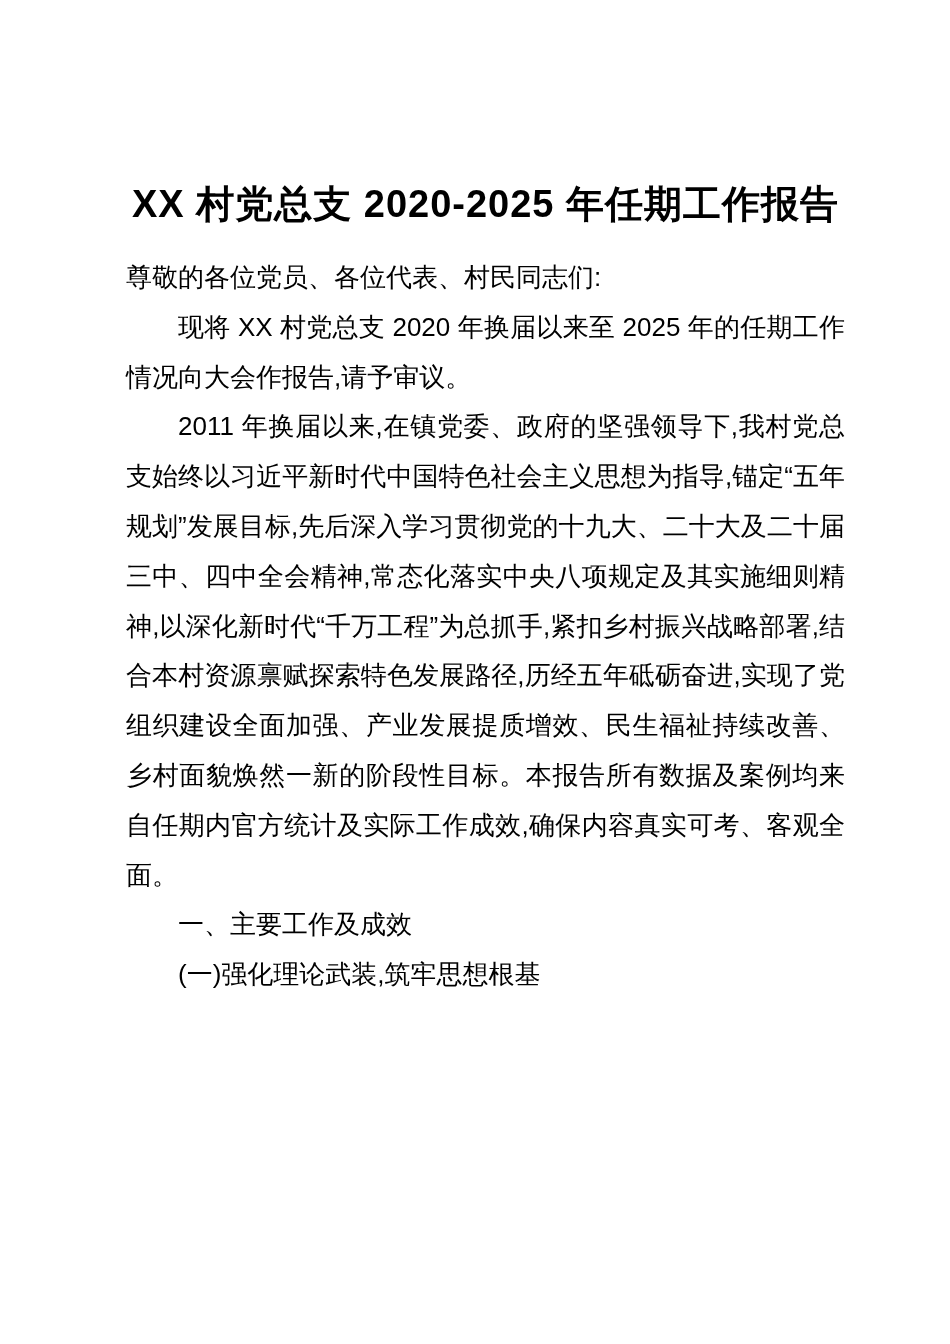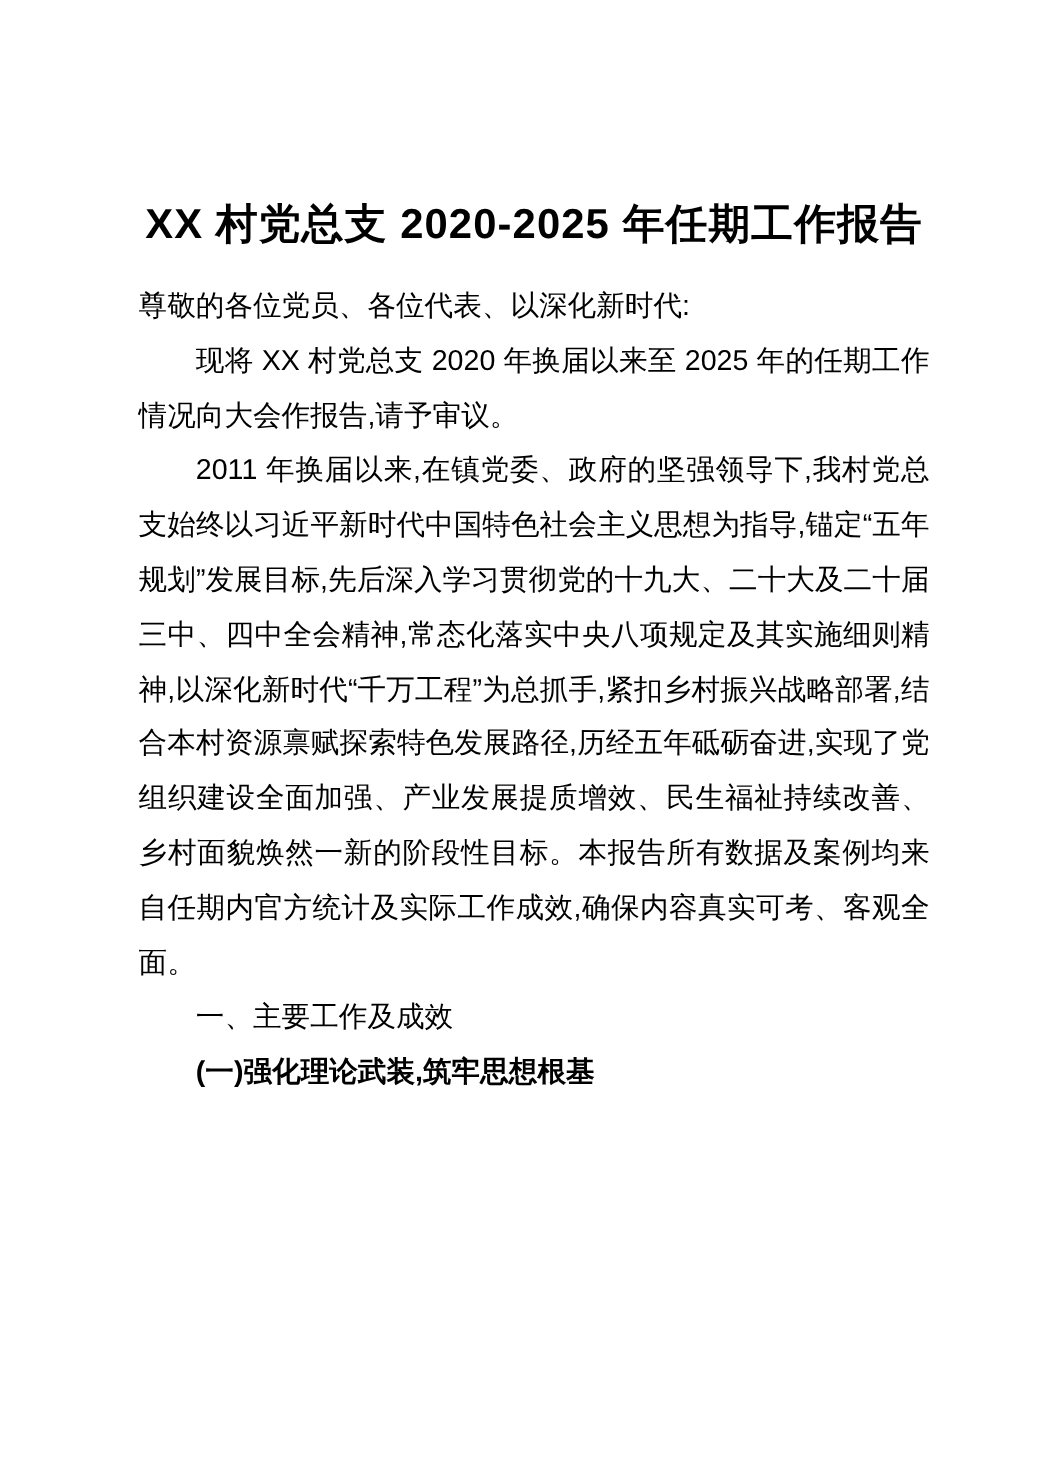--- a/index.html
+++ b/index.html
@@ -32,29 +32,29 @@
   .heading-1,
   .heading-2 {
     font-size: 26px;
     line-height: 49.8px;
     text-align: justify;
     text-justify: inter-ideograph;
   }
   .salutation { text-indent: 0; }
   .para { text-indent: 52px; }
   .heading-1 { text-indent: 52px; font-weight: 400; }
-  .heading-2 { text-indent: 52px; font-weight: 700; }
+  .heading-2 { text-indent: 52px; font-weight: 400; }
 </style>
 </head>
 <body>
 
 <div class="page">
   <h1 class="doc-title">XX 村党总支 2020-2025 年任期工作报告</h1>
 
-  <p class="salutation">尊敬的各位党员、各位代表、以深化新时代:</p>
+  <p class="salutation">尊敬的各位党员、各位代表、村民同志们:</p>
 
   <p class="para">现将 XX 村党总支 2020 年换届以来至 2025 年的任期工作情况向大会作报告,请予审议。</p>
 
   <p class="para">2011 年换届以来,在镇党委、政府的坚强领导下,我村党总支始终以习近平新时代中国特色社会主义思想为指导,锚定“五年规划”发展目标,先后深入学习贯彻党的十九大、二十大及二十届三中、四中全会精神,常态化落实中央八项规定及其实施细则精神,以深化新时代“千万工程”为总抓手,紧扣乡村振兴战略部署,结合本村资源禀赋探索特色发展路径,历经五年砥砺奋进,实现了党组织建设全面加强、产业发展提质增效、民生福祉持续改善、乡村面貌焕然一新的阶段性目标。本报告所有数据及案例均来自任期内官方统计及实际工作成效,确保内容真实可考、客观全面。</p>
 
   <p class="heading-1">一、主要工作及成效</p>
 
   <p class="heading-2">(一)强化理论武装,筑牢思想根基</p>
 
 </div>

